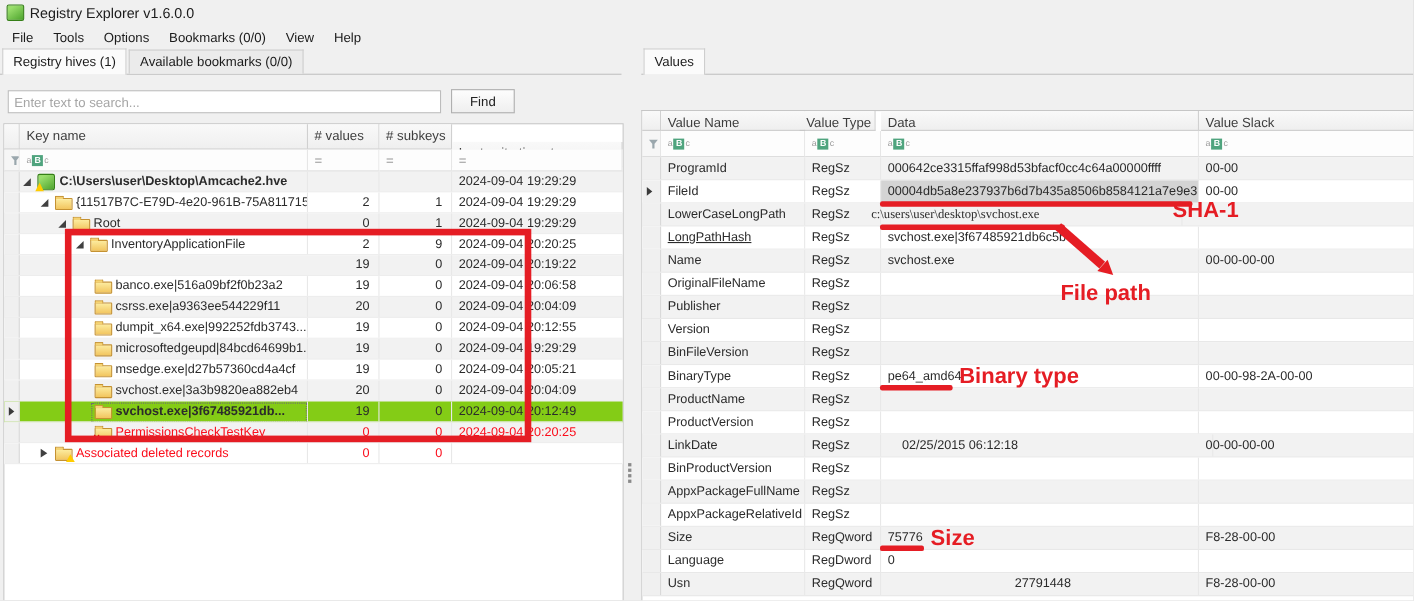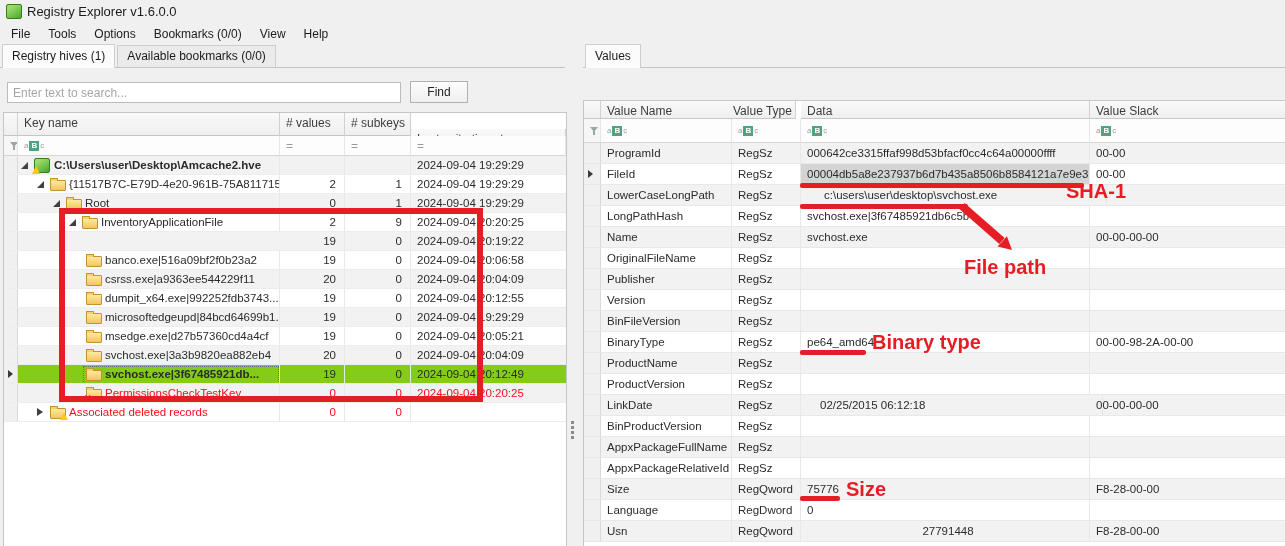--- a/index.html
+++ b/index.html
@@ -326,26 +326,26 @@
         </div>
         <div class="cell padl" style="left: 17px; width: 131px; line-height: 21px;">FileId</div>
         <div class="cell padl" style="left: 148px; width: 69px; line-height: 21px;">RegSz</div>
         <div class="cell padl" style="left: 217px; width: 289px; line-height: 21px; background: rgb(212, 212, 212);">00004db5a8e237937b6d7b435a8506b8584121a7e9e3</div>
         <div class="cell padl" style="left: 506px; width: 196px; line-height: 21px; border-right: none;">00-00</div>
       </div>
       <div class="row even" style="left: 0px; top: 84px; width: 702px; height: 21px; border-bottom: 1px solid rgb(232, 232, 232);">
         <div class="cell ind" style="left: 0px; width: 17px;"></div>
         <div class="cell padl" style="left: 17px; width: 131px; line-height: 21px;">LowerCaseLongPath</div>
         <div class="cell padl" style="left: 148px; width: 69px; line-height: 21px;">RegSz</div>
-        <div class="cell padl" style="left: 234px; width: 289px; line-height: 21px;">c:\users\user\desktop\svchost.exe</div>
+        <div class="cell padl" style="left: 202px; width: 289px; line-height: 21px; font-family: Liberation Serif, serif;">c:\users\user\desktop\svchost.exe</div>
         <div class="cell padl" style="left: 506px; width: 196px; line-height: 21px; border-right: none;"></div>
       </div>
       <div class="row odd" style="left: 0px; top: 105px; width: 702px; height: 21px; border-bottom: 1px solid rgb(232, 232, 232);">
         <div class="cell ind" style="left: 0px; width: 17px;"></div>
-        <div class="cell padl" style="left: 17px; width: 131px; line-height: 21px;">LongPathHash</div>
+        <div class="cell padl" style="left: 17px; width: 131px; line-height: 21px; text-decoration: underline;">LongPathHash</div>
         <div class="cell padl" style="left: 148px; width: 69px; line-height: 21px;">RegSz</div>
         <div class="cell padl" style="left: 217px; width: 289px; line-height: 21px;">svchost.exe|3f67485921db6c5b</div>
         <div class="cell padl" style="left: 506px; width: 196px; line-height: 21px; border-right: none;"></div>
       </div>
       <div class="row even" style="left: 0px; top: 126px; width: 702px; height: 21px; border-bottom: 1px solid rgb(232, 232, 232);">
         <div class="cell ind" style="left: 0px; width: 17px;"></div>
         <div class="cell padl" style="left: 17px; width: 131px; line-height: 21px;">Name</div>
         <div class="cell padl" style="left: 148px; width: 69px; line-height: 21px;">RegSz</div>
         <div class="cell padl" style="left: 217px; width: 289px; line-height: 21px;">svchost.exe</div>
         <div class="cell padl" style="left: 506px; width: 196px; line-height: 21px; border-right: none;">00-00-00-00</div>

